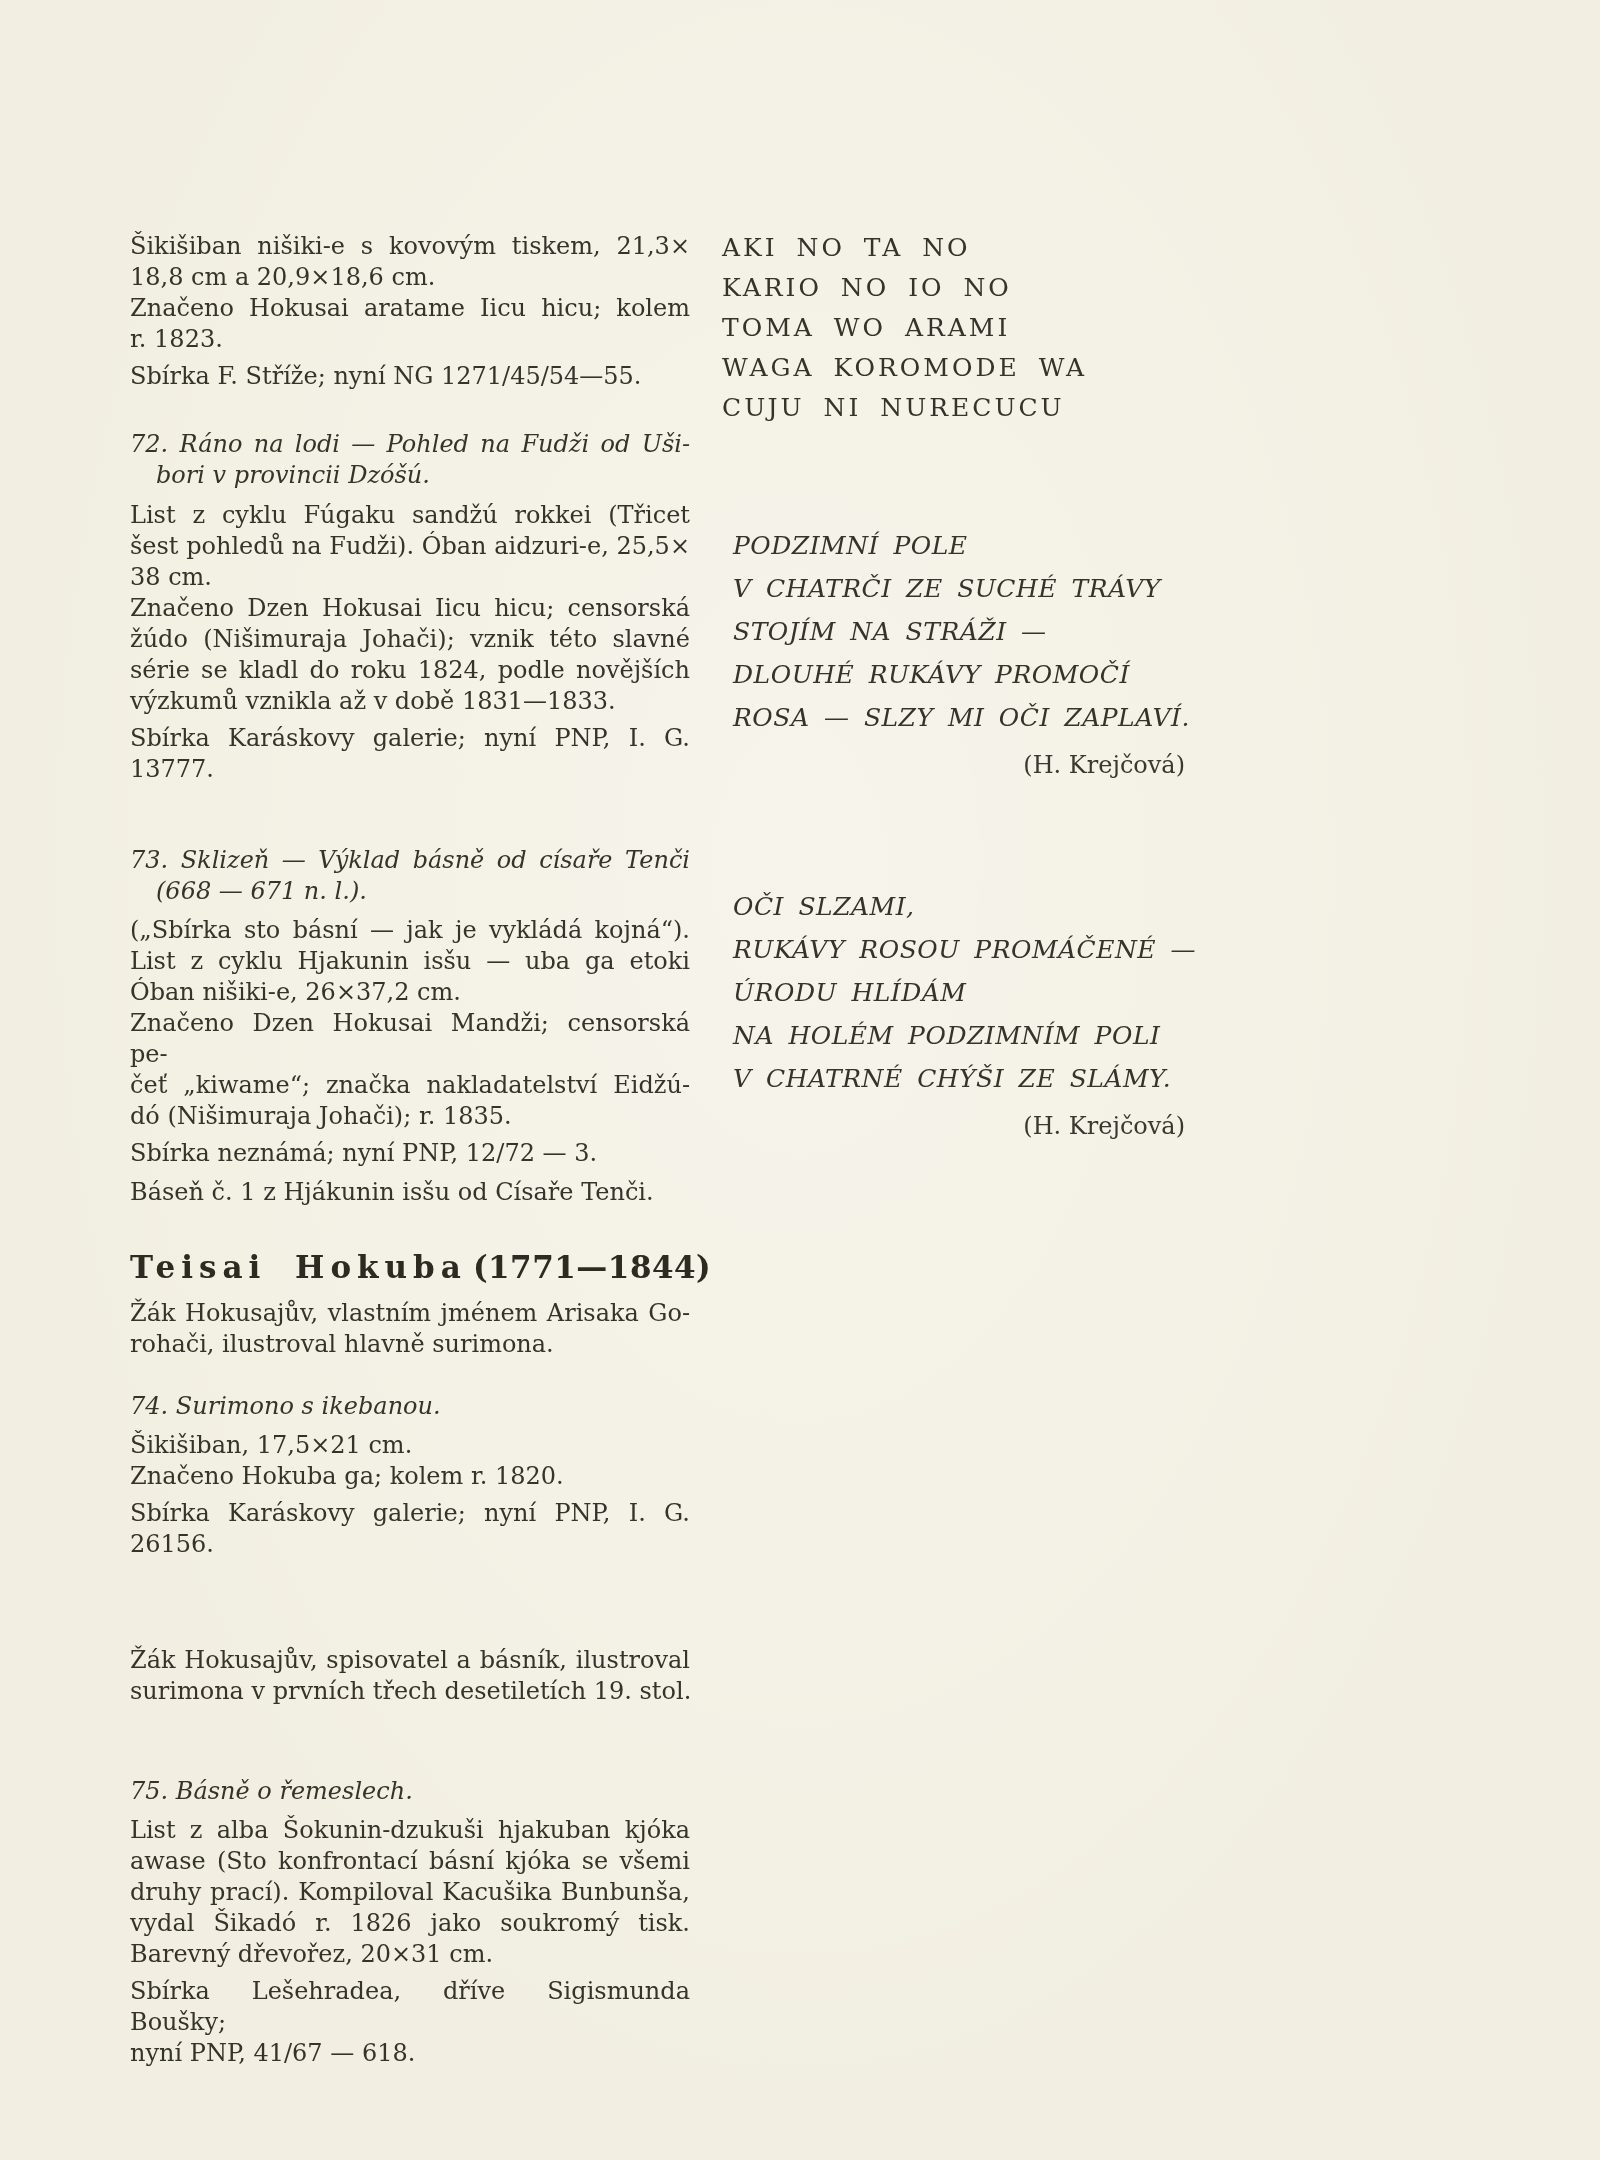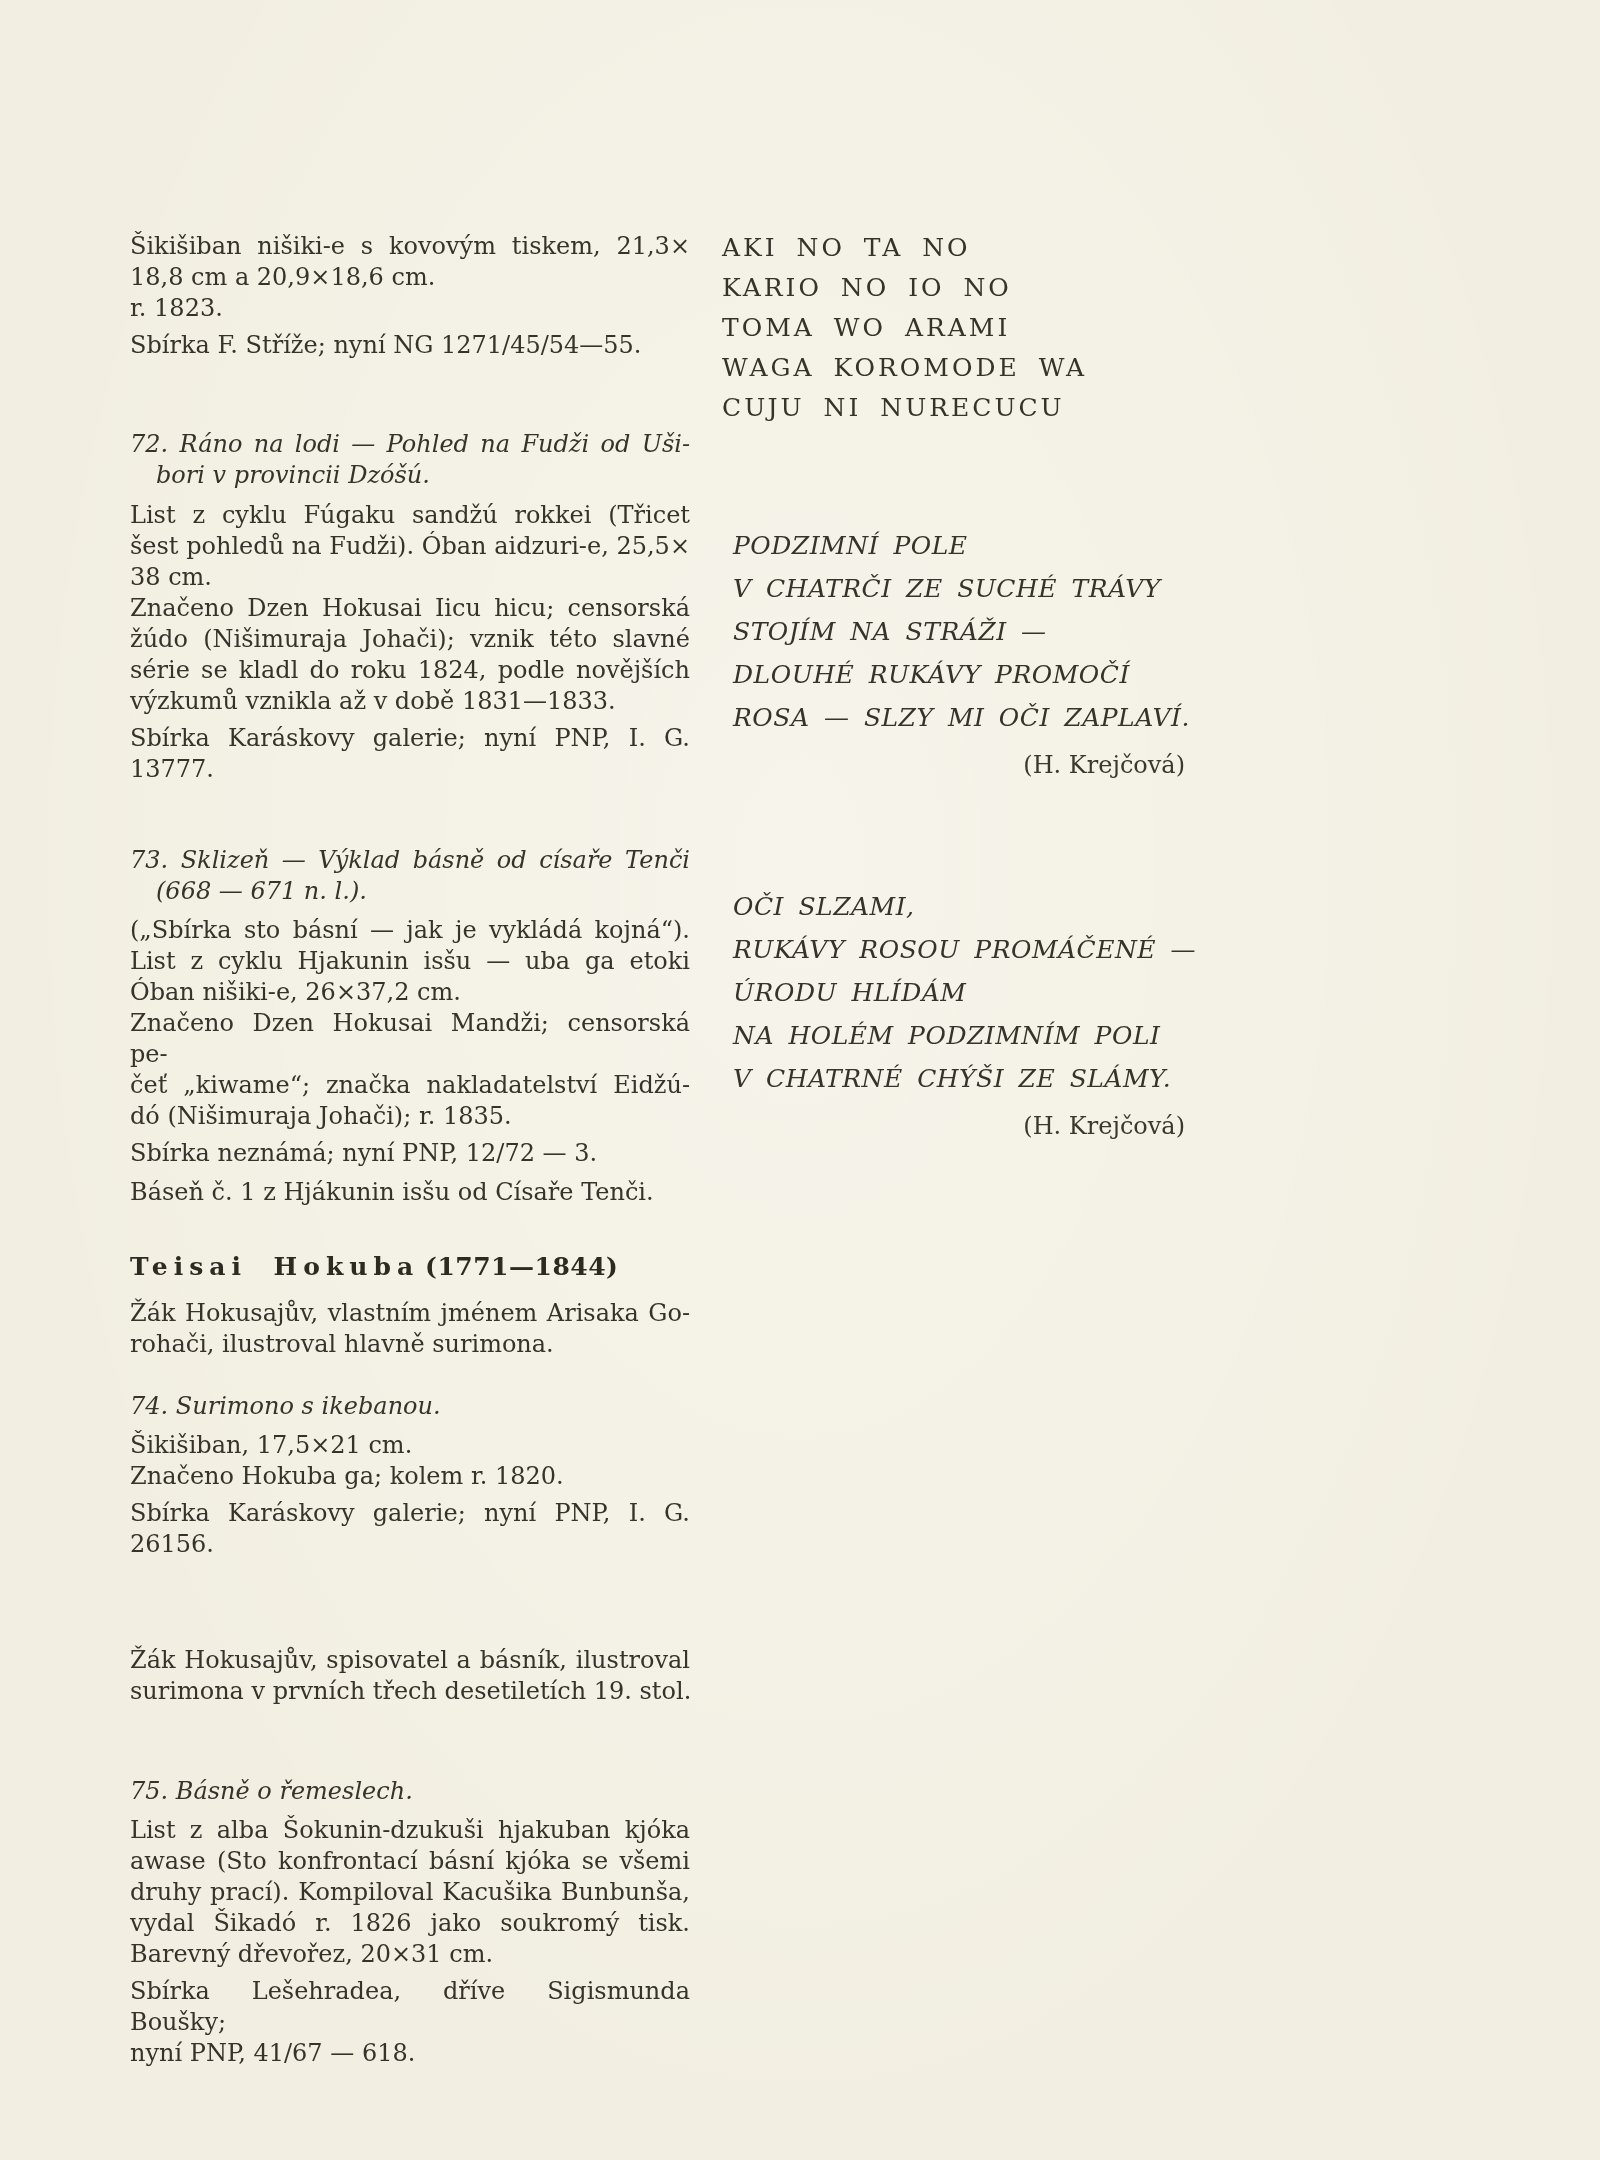--- a/index.html
+++ b/index.html
@@ -35,21 +35,21 @@
   }
   .heading .line { font-style: italic; }
   .heading .line + .line { padding-left: 26px; }
   .gap6 { margin-top: 6px; }
   .gap8 { margin-top: 8px; }
   .gap9 { margin-top: 9px; }
 
   
   .artist h2 {
     margin: 0;
-    font-size: 25px;
+    font-size: 31px;
     line-height: 34px;
     font-weight: bold;
     color: #2d2a22;
     white-space: nowrap;
   }
   .artist .aname { letter-spacing: 6px; word-spacing: 12px; }
   .artist .adates { margin-left: 6px; letter-spacing: 0.5px; }
   .artist .bio { margin-top: 14px; }
 
   
@@ -81,20 +81,21 @@
 <body>
 
 <div class="page">
 
   <div class="col col-left">
 
     <section class="block" style="top:231px">
       <div class="desc">
           <div class="line fill">Šikišiban nišiki-e s kovovým tiskem, 21,3×</div>
           <div class="line">18,8 cm a 20,9×18,6 cm.</div>
+          <div class="line fill">Značeno Hokusai aratame Iicu hicu; kolem</div>
           <div class="line">r. 1823.</div>
         </div>
       <div class="coll gap6">
           <div class="line">Sbírka F. Stříže; nyní NG 1271/45/54—55.</div>
         </div>
     </section>
 
     <section class="block" style="top:429px">
       <div class="heading">
           <div class="line fill">72. Ráno na lodi — Pohled na Fudži od Uši-</div>

